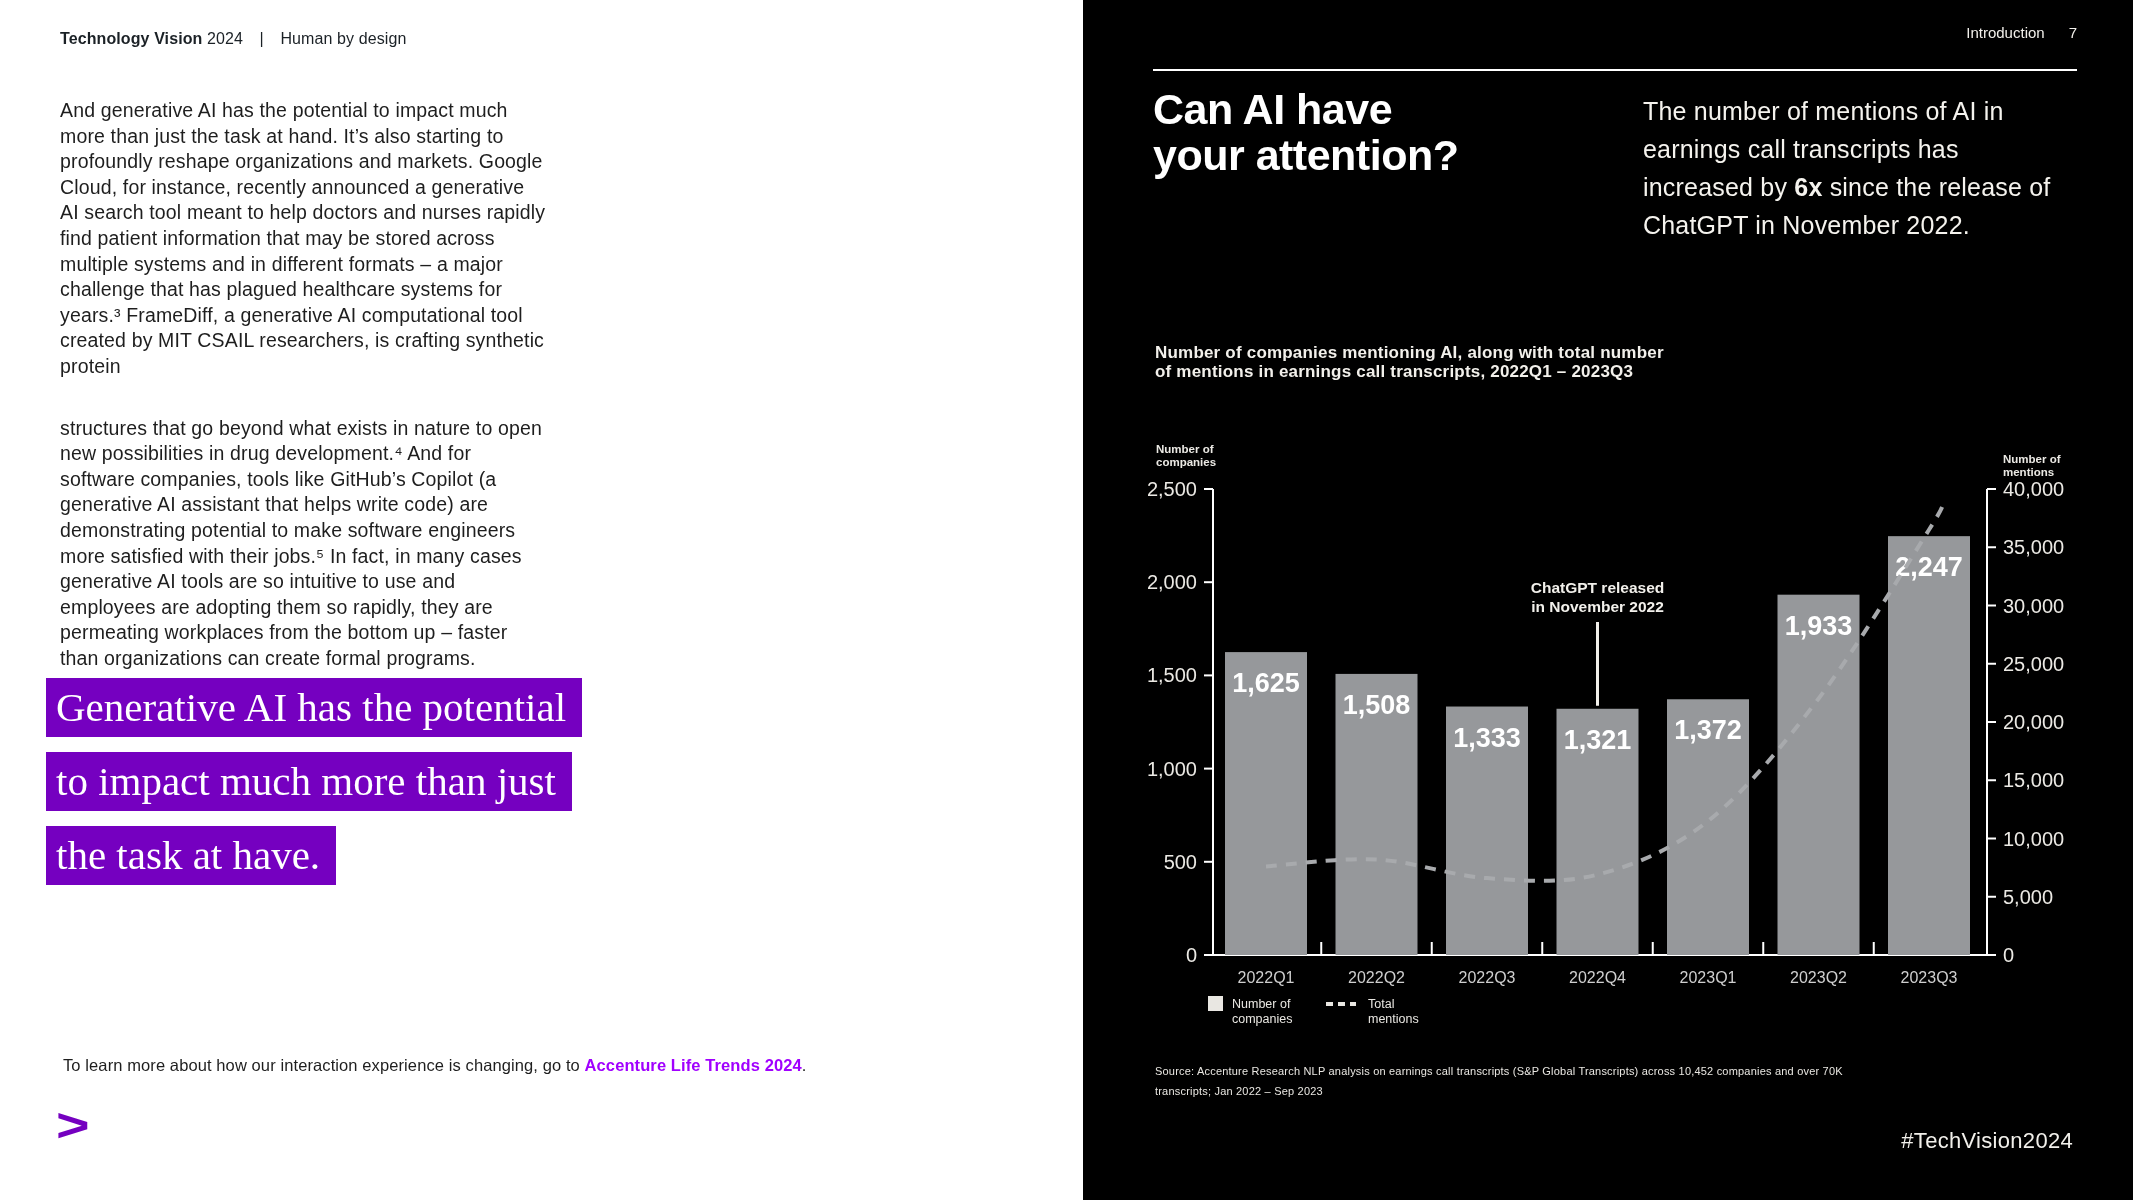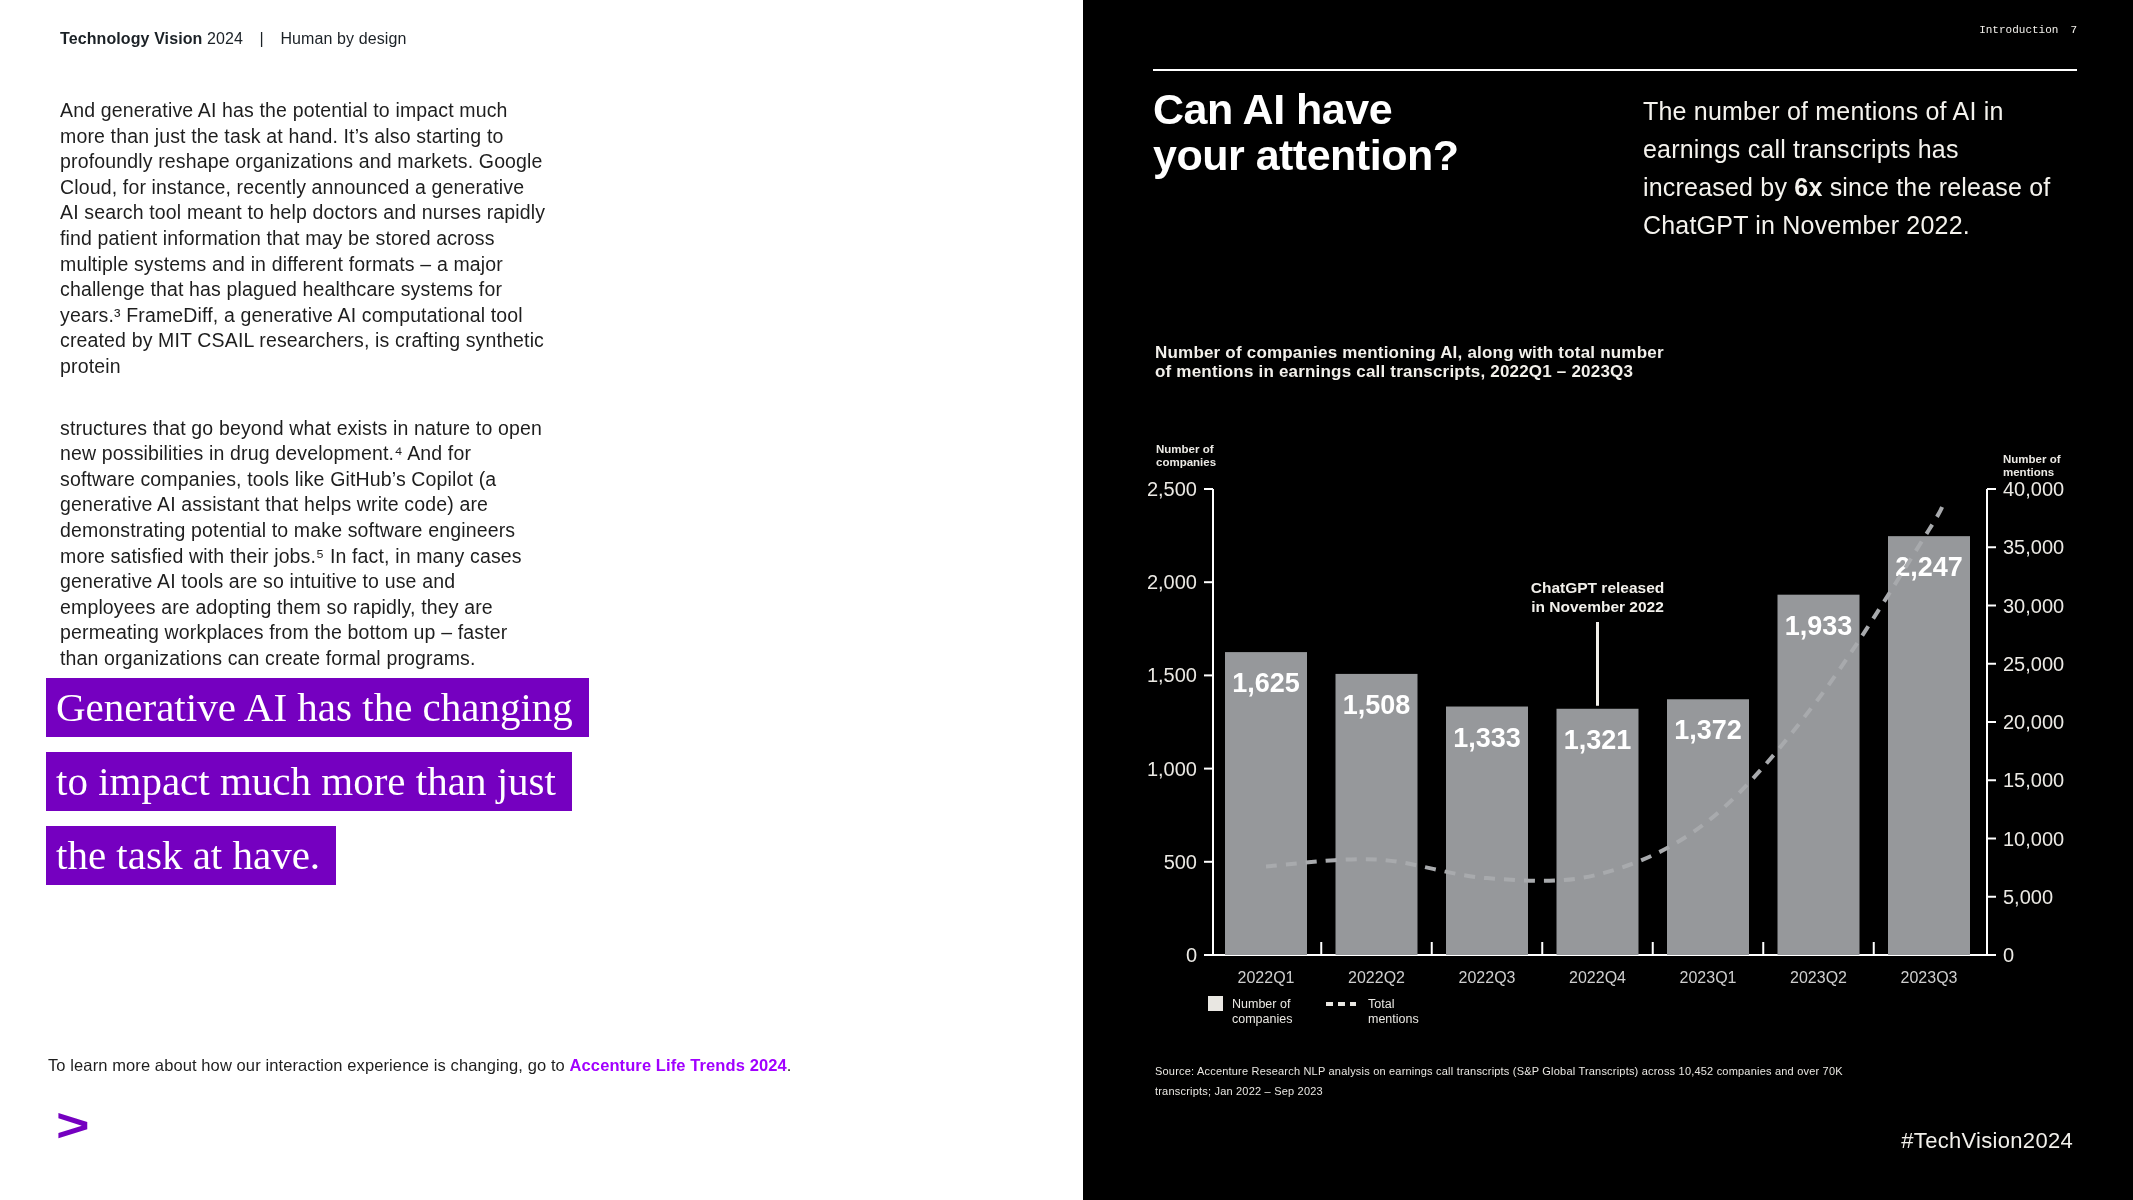--- a/index.html
+++ b/index.html
@@ -20,30 +20,30 @@
   .doc-header .sep{margin:0 12px;color:#1b2126;}
   .body-cols{position:absolute;left:60px;top:98px;display:flex;gap:36px;flex-direction:column;}
   .body-col{width:486px;font-size:19.5px;line-height:25.6px;color:var(--ink);letter-spacing:.15px;}
   .quote{position:absolute;left:46px;top:678px;}
   .quote-line{
     display:table;background:var(--accent);color:#fff;
     font-family:"Liberation Serif","DejaVu Serif",serif;
     font-size:41px;line-height:59px;padding:0 16px 0 10px;margin-bottom:15px;
     white-space:nowrap;
   }
-  .doc-footer{position:absolute;left:48px;top:1056px;font-size:16.5px;color:var(--ink);letter-spacing:.1px;}
+  .doc-footer{position:absolute;left:63px;top:1056px;font-size:16.5px;color:var(--ink);letter-spacing:.1px;}
   .doc-footer a{color:var(--link);font-weight:700;text-decoration:none;}
   .logo-chevron{
     position:absolute;left:56px;top:1102px;color:var(--accent);
     font-size:46px;font-weight:800;transform:scaleX(1.25);transform-origin:left center;
     line-height:46px;
   }
   
   .page-right{position:absolute;left:1083px;top:0;width:1050px;height:1200px;background:#000;color:#fff;}
-  .pr-header{position:absolute;top:24px;right:56px;display:flex;gap:12px;font-size:11px;color:#f2f0eb;font-family:Liberation Mono, monospace;}
+  .pr-header{position:absolute;top:24px;right:56px;display:flex;gap:24px;font-size:15px;color:#f2f0eb;}
   .pr-rule{position:absolute;left:70px;top:69px;width:924px;height:2px;background:#fff;}
   .pr-heading{
     position:absolute;left:70px;top:86px;font-size:43px;font-weight:700;
     line-height:46px;letter-spacing:-.5px;white-space:pre-line;color:#fff;
   }
   .pr-intro{position:absolute;left:560px;top:92px;width:420px;font-size:25px;line-height:38px;color:#f5f3ee;letter-spacing:.2px;}
   .pr-intro .b{font-weight:700;}
   .chart-title{
     position:absolute;left:72px;top:343px;font-size:17px;font-weight:700;
     line-height:19px;white-space:pre-line;color:#f2f0eb;letter-spacing:.2px;
@@ -65,21 +65,21 @@
       <span class="sep">|</span>
       <span>Human by design</span>
     </div>
 
     <div class="body-cols">
       <div class="body-col">And generative AI has the potential to impact much more than just the task at hand. It’s also starting to profoundly reshape organizations and markets. Google Cloud, for instance, recently announced a generative AI search tool meant to help doctors and nurses rapidly find patient information that may be stored across multiple systems and in different formats – a major challenge that has plagued healthcare systems for years.³  FrameDiff, a generative AI computational tool created by MIT CSAIL researchers, is crafting synthetic protein</div>
       <div class="body-col">structures that go beyond what exists in nature to open new possibilities in drug development.⁴ And for software companies, tools like GitHub’s Copilot (a generative AI assistant that helps write code) are demonstrating potential to make software engineers more satisfied with their jobs.⁵  In fact, in many cases generative AI tools are so intuitive to use and employees are adopting them so rapidly, they are permeating workplaces from the bottom up – faster than organizations can create formal programs.</div>
     </div>
 
     <div class="quote" id="quote">
-        <div class="quote-line">Generative AI has the changing</div>
+        <div class="quote-line">Generative AI has the potential</div>
         <div class="quote-line">to impact much more than just</div>
         <div class="quote-line">the task at have.</div>
       </div>
 
     <div class="doc-footer">
       <span>To learn more about how our interaction experience is changing, go to </span><a href="#">Accenture Life Trends 2024</a><span>.</span>
     </div>
 
     <div class="logo-chevron">&gt;</div>
   </div>

